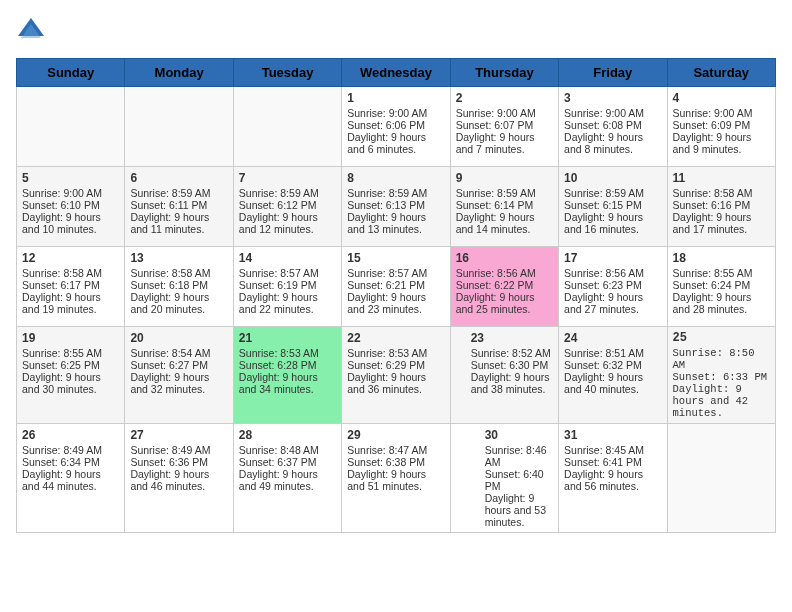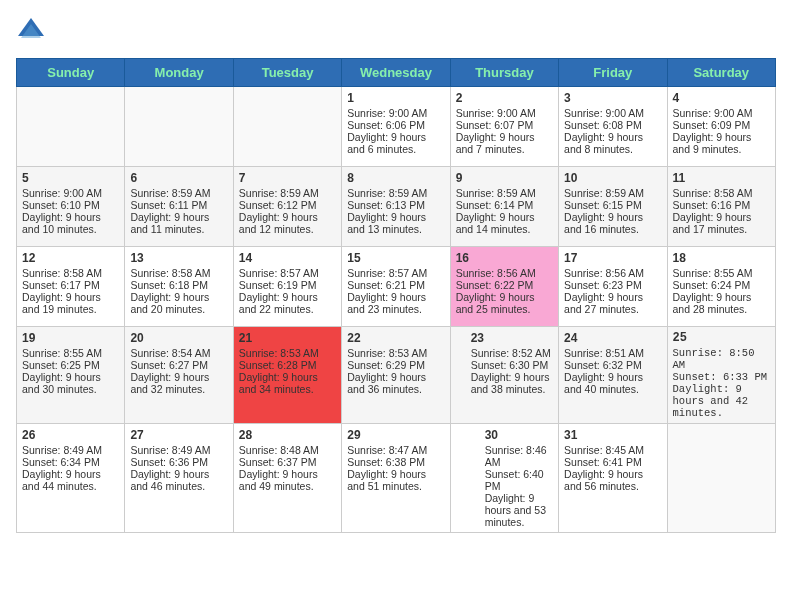--- a/index.html
+++ b/index.html
@@ -52,21 +52,21 @@
       font-size: 16px;
       color: #555;
     }
     .calendar-table {
       width: 100%;
       border-collapse: collapse;
       table-layout: fixed;
     }
     .calendar-table th {
       background-color: #2e6db4;
-      color: #86efac;
+      color: #000000;
       text-align: center;
       padding: 6px 4px;
       font-size: 13px;
       font-weight: bold;
       border: 1px solid #1a5a9a;
     }
     .calendar-table td {
       vertical-align: top;
       padding: 4px 5px;
       border: 1px solid #ccc;
@@ -247,21 +247,21 @@
           <div>Sunrise: 8:55 AM</div>
           <div>Sunset: 6:25 PM</div>
           <div>Daylight: 9 hours and 30 minutes.</div>
         </td>
         <td style="background-color: rgb(245, 245, 245);">
           <span class="day-number">20</span>
           <div>Sunrise: 8:54 AM</div>
           <div>Sunset: 6:27 PM</div>
           <div>Daylight: 9 hours and 32 minutes.</div>
         </td>
-        <td style="background-color: #ef4444;">
+        <td style="background-color: #86efac;">
           <span class="day-number">21</span>
           <div>Sunrise: 8:53 AM</div>
           <div>Sunset: 6:28 PM</div>
           <div>Daylight: 9 hours and 34 minutes.</div>
         </td>
         <td style="background-color: rgb(245, 245, 245);">
           <span class="day-number">22</span>
           <div>Sunrise: 8:53 AM</div>
           <div>Sunset: 6:29 PM</div>
           <div>Daylight: 9 hours and 36 minutes.</div>

